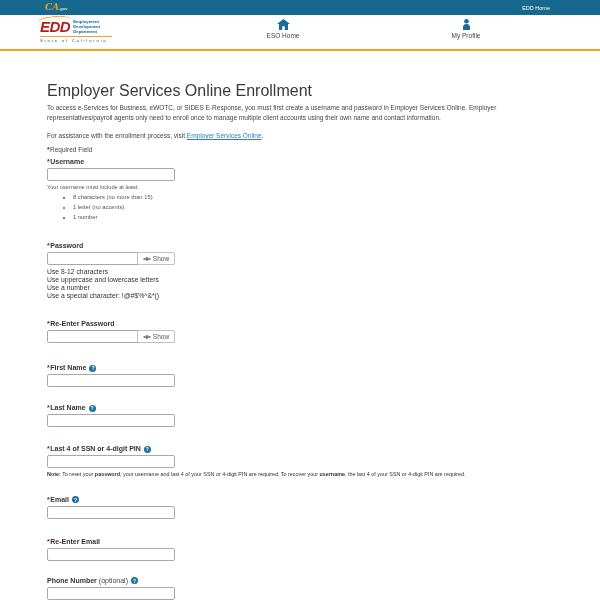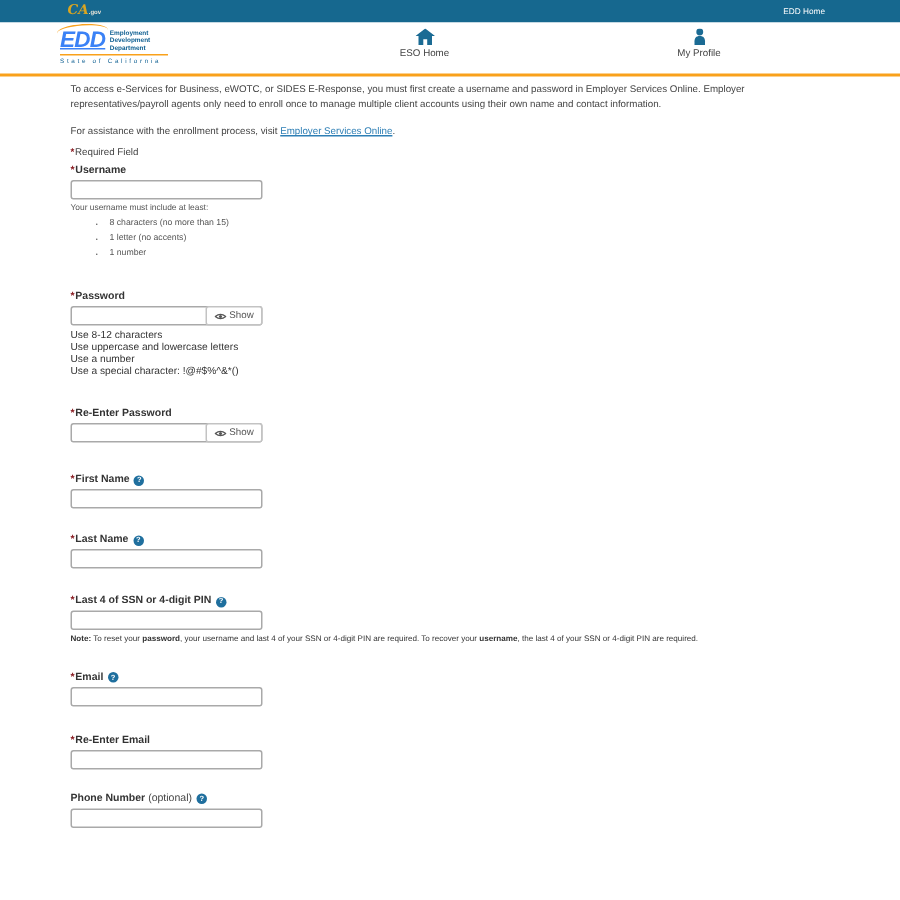--- a/index.html
+++ b/index.html
@@ -11,22 +11,22 @@
             justify-content:space-between; padding:0 50px 0 45px; }
   .cagov { color:#D9A521; font-family:"DejaVu Serif", serif; font-style:italic;
            font-weight:bold; font-size:9px; line-height:15px; cursor:pointer; }
   .cagov .gov { font-size:4px; color:#e8e4d8; font-style:normal; font-family:"Liberation Sans",sans-serif; }
   .topbar-link { color:#fff; font-size:5.5px; cursor:pointer; }
 
   
   .header { height:36px; background:#fff; border-bottom:2px solid #F9A11B; position:relative; }
   .edd-logo { position:absolute; left:40px; top:5px; cursor:pointer; }
   .edd-row { display:flex; align-items:flex-end; gap:3px; position:relative; }
-  .edd-word { font-size:15px; font-weight:bold; font-style:italic; color:#3b82f6;
-              line-height:14px; letter-spacing:-0.5px;text-decoration:underline; }
+  .edd-word { font-size:15px; font-weight:bold; font-style:italic; color:#b91c1c;
+              line-height:14px; letter-spacing:-0.5px; }
   .edd-word::before { content:""; position:absolute; left:-2px; top:-4px; width:34px; height:9px;
               border-top:1.5px solid #F9A11B; border-radius:50%; transform:rotate(-4deg); }
   .edd-lines { display:flex; flex-direction:column; }
   .edd-lines span { font-size:4.3px; font-weight:bold; color:#0C5E91; line-height:4.8px; }
   .edd-sep { border-top:1.3px solid #F9A11B; margin-top:1.5px; width:72px; }
   .edd-state { font-size:4.2px; color:#0C5E91; letter-spacing:1.8px; margin-top:1.5px; white-space:nowrap; }
 
   .nav-item { position:absolute; top:4px; width:80px; display:flex; flex-direction:column;
               align-items:center; gap:2px; cursor:pointer; }
   .nav-eso { left:243px; }
@@ -110,20 +110,21 @@
     <svg width="11" height="11" viewBox="0 0 11 11">
       <circle cx="5.5" cy="2.3" r="2.3" fill="#1B6B94"></circle>
       <path d="M5.5 5 C8 5 9 6.5 9 8.5 L9 11 L2 11 L2 8.5 C2 6.5 3 5 5.5 5 Z" fill="#1B6B94"></path>
     </svg>
     <span class="nav-label">My Profile</span>
   </div>
 </div>
 
 <div class="content">
 
+  <h1>Employer Services Online Enrollment</h1>
 
   <p class="intro">To access e-Services for Business, eWOTC, or SIDES E-Response, you must first create a username and password in Employer Services Online. Employer representatives/payroll agents only need to enroll once to manage multiple client accounts using their own name and contact information.</p>
 
   <p class="assist"><span>For assistance with the enrollment process, visit </span><a>Employer Services Online</a><span>.</span></p>
 
   <p class="required-note"><span class="req">*</span><span>Required Field</span></p>
 
   <div class="group g-user">
     <div class="label">
         <span class="req">*</span>

